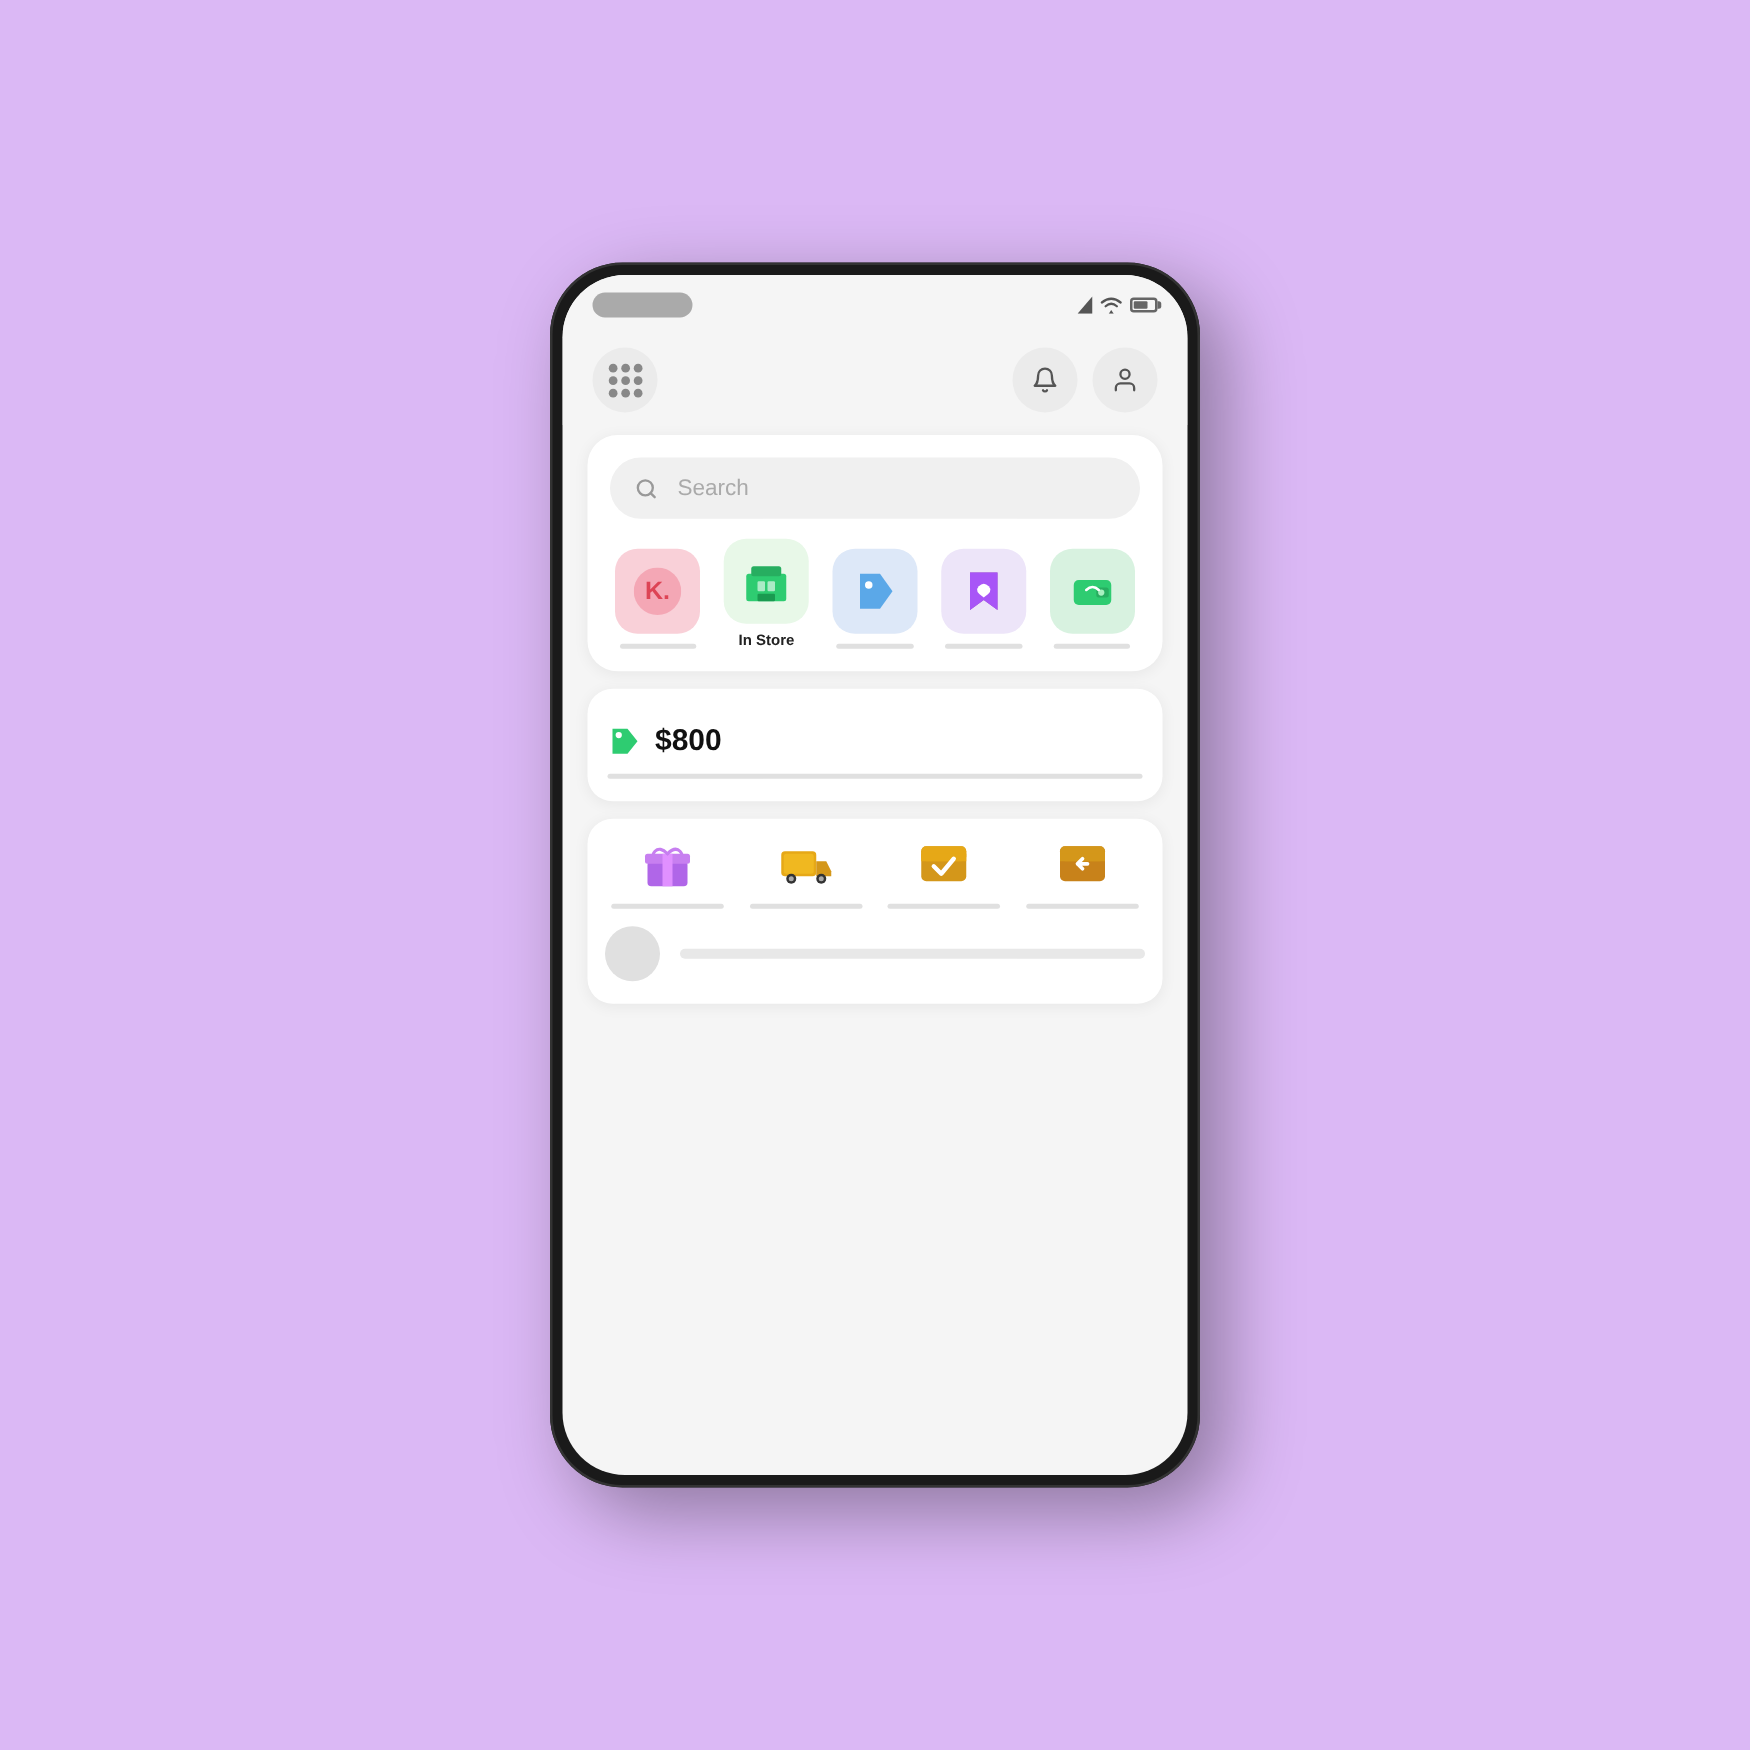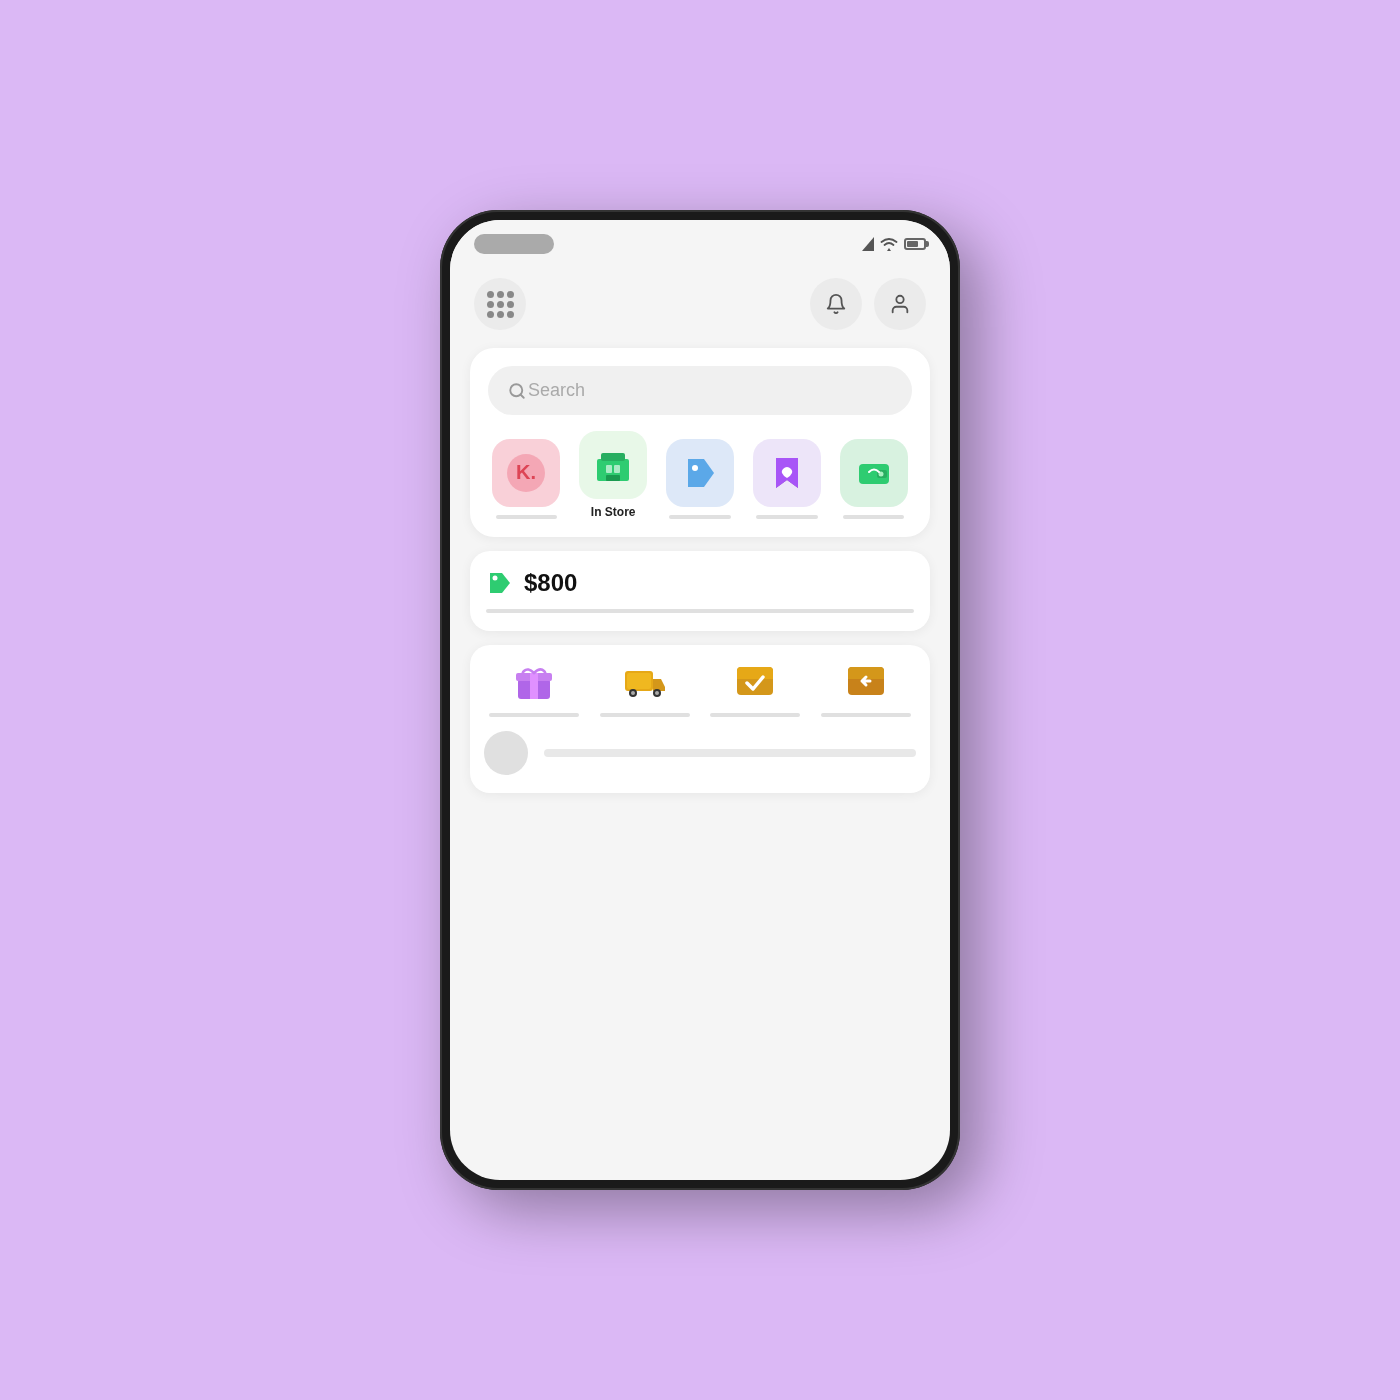--- a/index.html
+++ b/index.html
@@ -165,21 +165,21 @@
       gap: 16px;
       box-shadow: 0 2px 12px rgba(0,0,0,0.06);
     }
 
     .search-bar {
       background: #f0f0f0;
       border-radius: 50px;
       padding: 14px 20px;
       display: flex;
       align-items: center;
-      gap: 2px;
+      gap: 16px;
       cursor: text;
     }
 
     .search-bar-text {
       color: #aaa;
       font-size: 18px;
       font-weight: 400;
     }
 
     
@@ -245,20 +245,21 @@
       flex-direction: column;
       gap: 12px;
       box-shadow: 0 2px 12px rgba(0,0,0,0.06);
       cursor: pointer;
     }
 
     .money-card-top {
       display: flex;
       align-items: flex-end;
       gap: 10px;
+      margin-top: 10px;
     }
 
     .money-icon {
       font-size: 26px;
     }
 
     .money-amount {
       font-size: 24px;
       font-weight: 700;
       color: #111;

